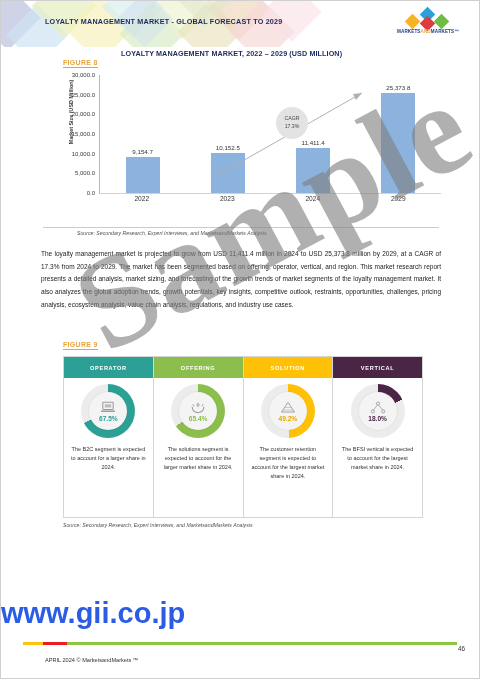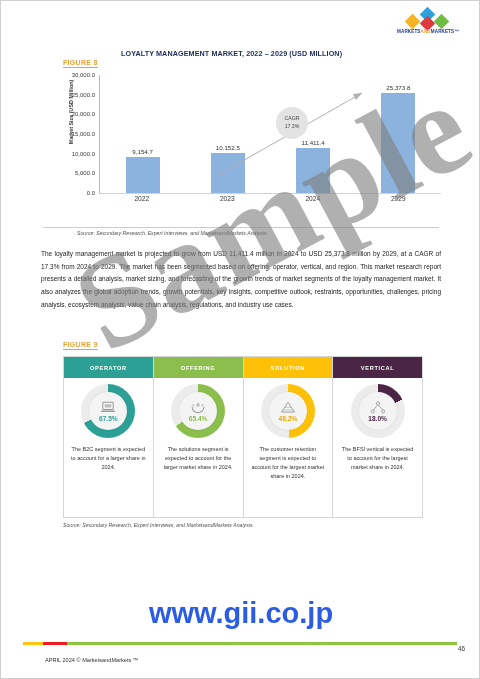--- a/index.html
+++ b/index.html
@@ -64,35 +64,52 @@
   .donut{position:relative;width:54px;height:54px;border-radius:50%;}
   .dhole{position:absolute;left:8px;top:8px;width:38px;height:38px;border-radius:50%;
          background:#f4f4f4;box-shadow:0 0 2px rgba(0,0,0,.10);
          display:flex;flex-direction:column;align-items:center;justify-content:center;}
   .dpct{font-size:6.6px;font-weight:bold;margin-top:1px;}
   .cdesc{margin-top:7px;padding:0 7px;text-align:center;font-size:5.5px;
          line-height:1.65;color:#333;}
 
   .wmk{position:absolute;font-weight:bold;color:#808080;opacity:.62;
        font-family:"Liberation Serif",serif;pointer-events:none;}
-  .gii{position:absolute;left:0;top:596px;width:480px;text-align:center;
+  .gii{position:absolute;left:0;top:596px;width:480px;
        font-size:29px;font-weight:bold;color:#2b5ce6;
        font-family:"Liberation Sans",sans-serif;}
 
   .fbar{position:absolute;left:22px;top:641px;width:434px;height:3px;background:#8cc63f;}
   .fy{position:absolute;left:22px;top:641px;width:20px;height:3px;background:#ffc20e;}
   .fr{position:absolute;left:42px;top:641px;width:24px;height:3px;background:#ed1c24;}
   .fpg{position:absolute;right:14px;top:644px;font-size:6.4px;color:#333;}
   .fcp{position:absolute;left:44px;top:656px;font-size:5.6px;color:#333;}
 </style>
 </head>
 <body>
 
 <div class="page">
 
+  <div class="hdr">
+    <div class="dia" style="left:-16px;top:-6px;width:46px;height:46px;background:#bfc4e0;opacity:.75;"></div>
+    <div class="dia" style="left:14px;top:12px;width:44px;height:44px;background:#cfe3f2;opacity:.7;"></div>
+    <div class="dia" style="left:40px;top:-18px;width:46px;height:46px;background:#e6f0c8;opacity:.8;"></div>
+    <div class="dia" style="left:74px;top:4px;width:48px;height:48px;background:#f6f2c0;opacity:.75;"></div>
+    <div class="dia" style="left:110px;top:-16px;width:44px;height:44px;background:#d8eef0;opacity:.7;"></div>
+    <div class="dia" style="left:128px;top:10px;width:46px;height:46px;background:#d9ecc9;opacity:.7;"></div>
+    <div class="dia" style="left:160px;top:-12px;width:42px;height:42px;background:#eef3d2;opacity:.7;"></div>
+    <div class="dia" style="left:186px;top:8px;width:46px;height:46px;background:#e9e4bf;opacity:.65;"></div>
+    <div class="dia" style="left:124px;top:-2px;width:40px;height:40px;background:#cfe0ee;opacity:.5;"></div>
+    <div class="dia" style="left:216px;top:-14px;width:44px;height:44px;background:#efd9bf;opacity:.7;"></div>
+    <div class="dia" style="left:238px;top:8px;width:46px;height:46px;background:#f6d9d9;opacity:.7;"></div>
+    <div class="dia" style="left:270px;top:-10px;width:42px;height:42px;background:#f8e0e4;opacity:.6;"></div>
+    <div class="dia" style="left:184px;top:-22px;width:40px;height:40px;background:#dfe7c9;opacity:.55;"></div>
+
+    <div class="hdr-title">LOYALTY MANAGEMENT MARKET - GLOBAL FORECAST TO 2029</div>
+  </div>
 
   <div class="logo">
     <div class="logo-d" style="left:18px;top:7px;background:#f5b327;"></div>
     <div class="logo-d" style="left:33px;top:0px;background:#2e9fd8;"></div>
     <div class="logo-d" style="left:33px;top:9px;background:#e03a3e;"></div>
     <div class="logo-d" style="left:47px;top:7px;background:#6fbe44;"></div>
     <div class="logo-txt"><span>MARKETS</span><span class="amp">AND</span><span>MARKETS</span><span>™</span></div>
   </div>
 
   <div class="figtag" style="left:62px;top:58px;">FIGURE 8</div>

